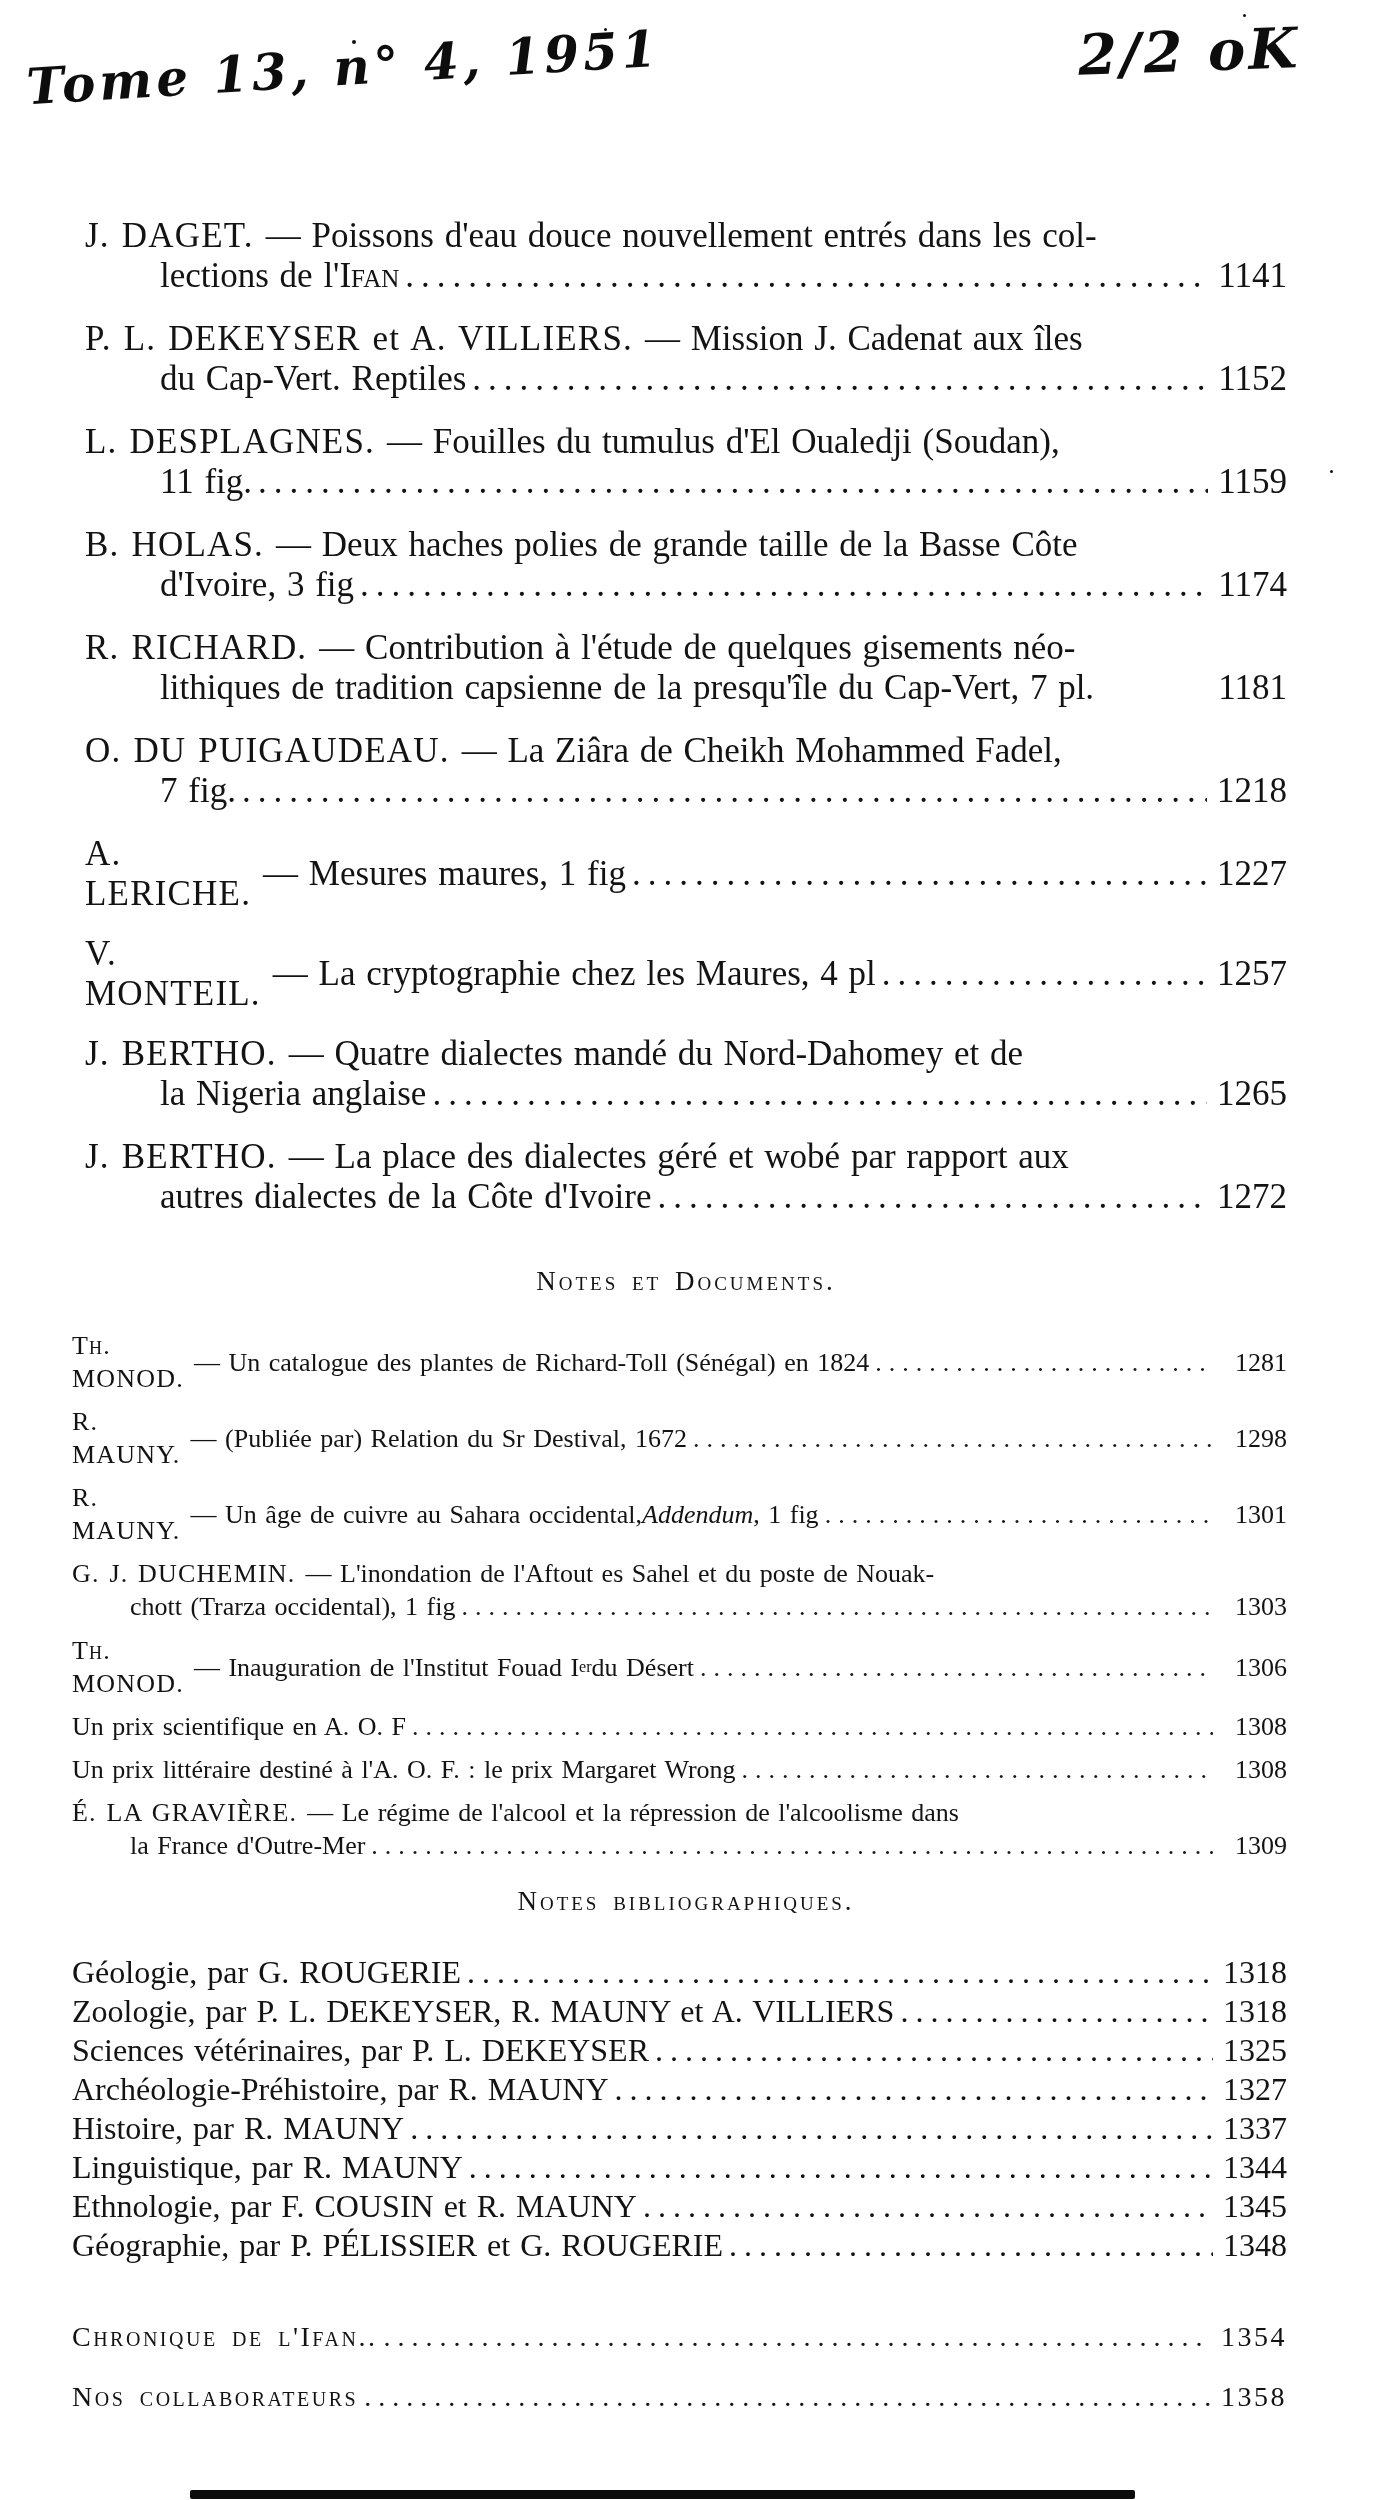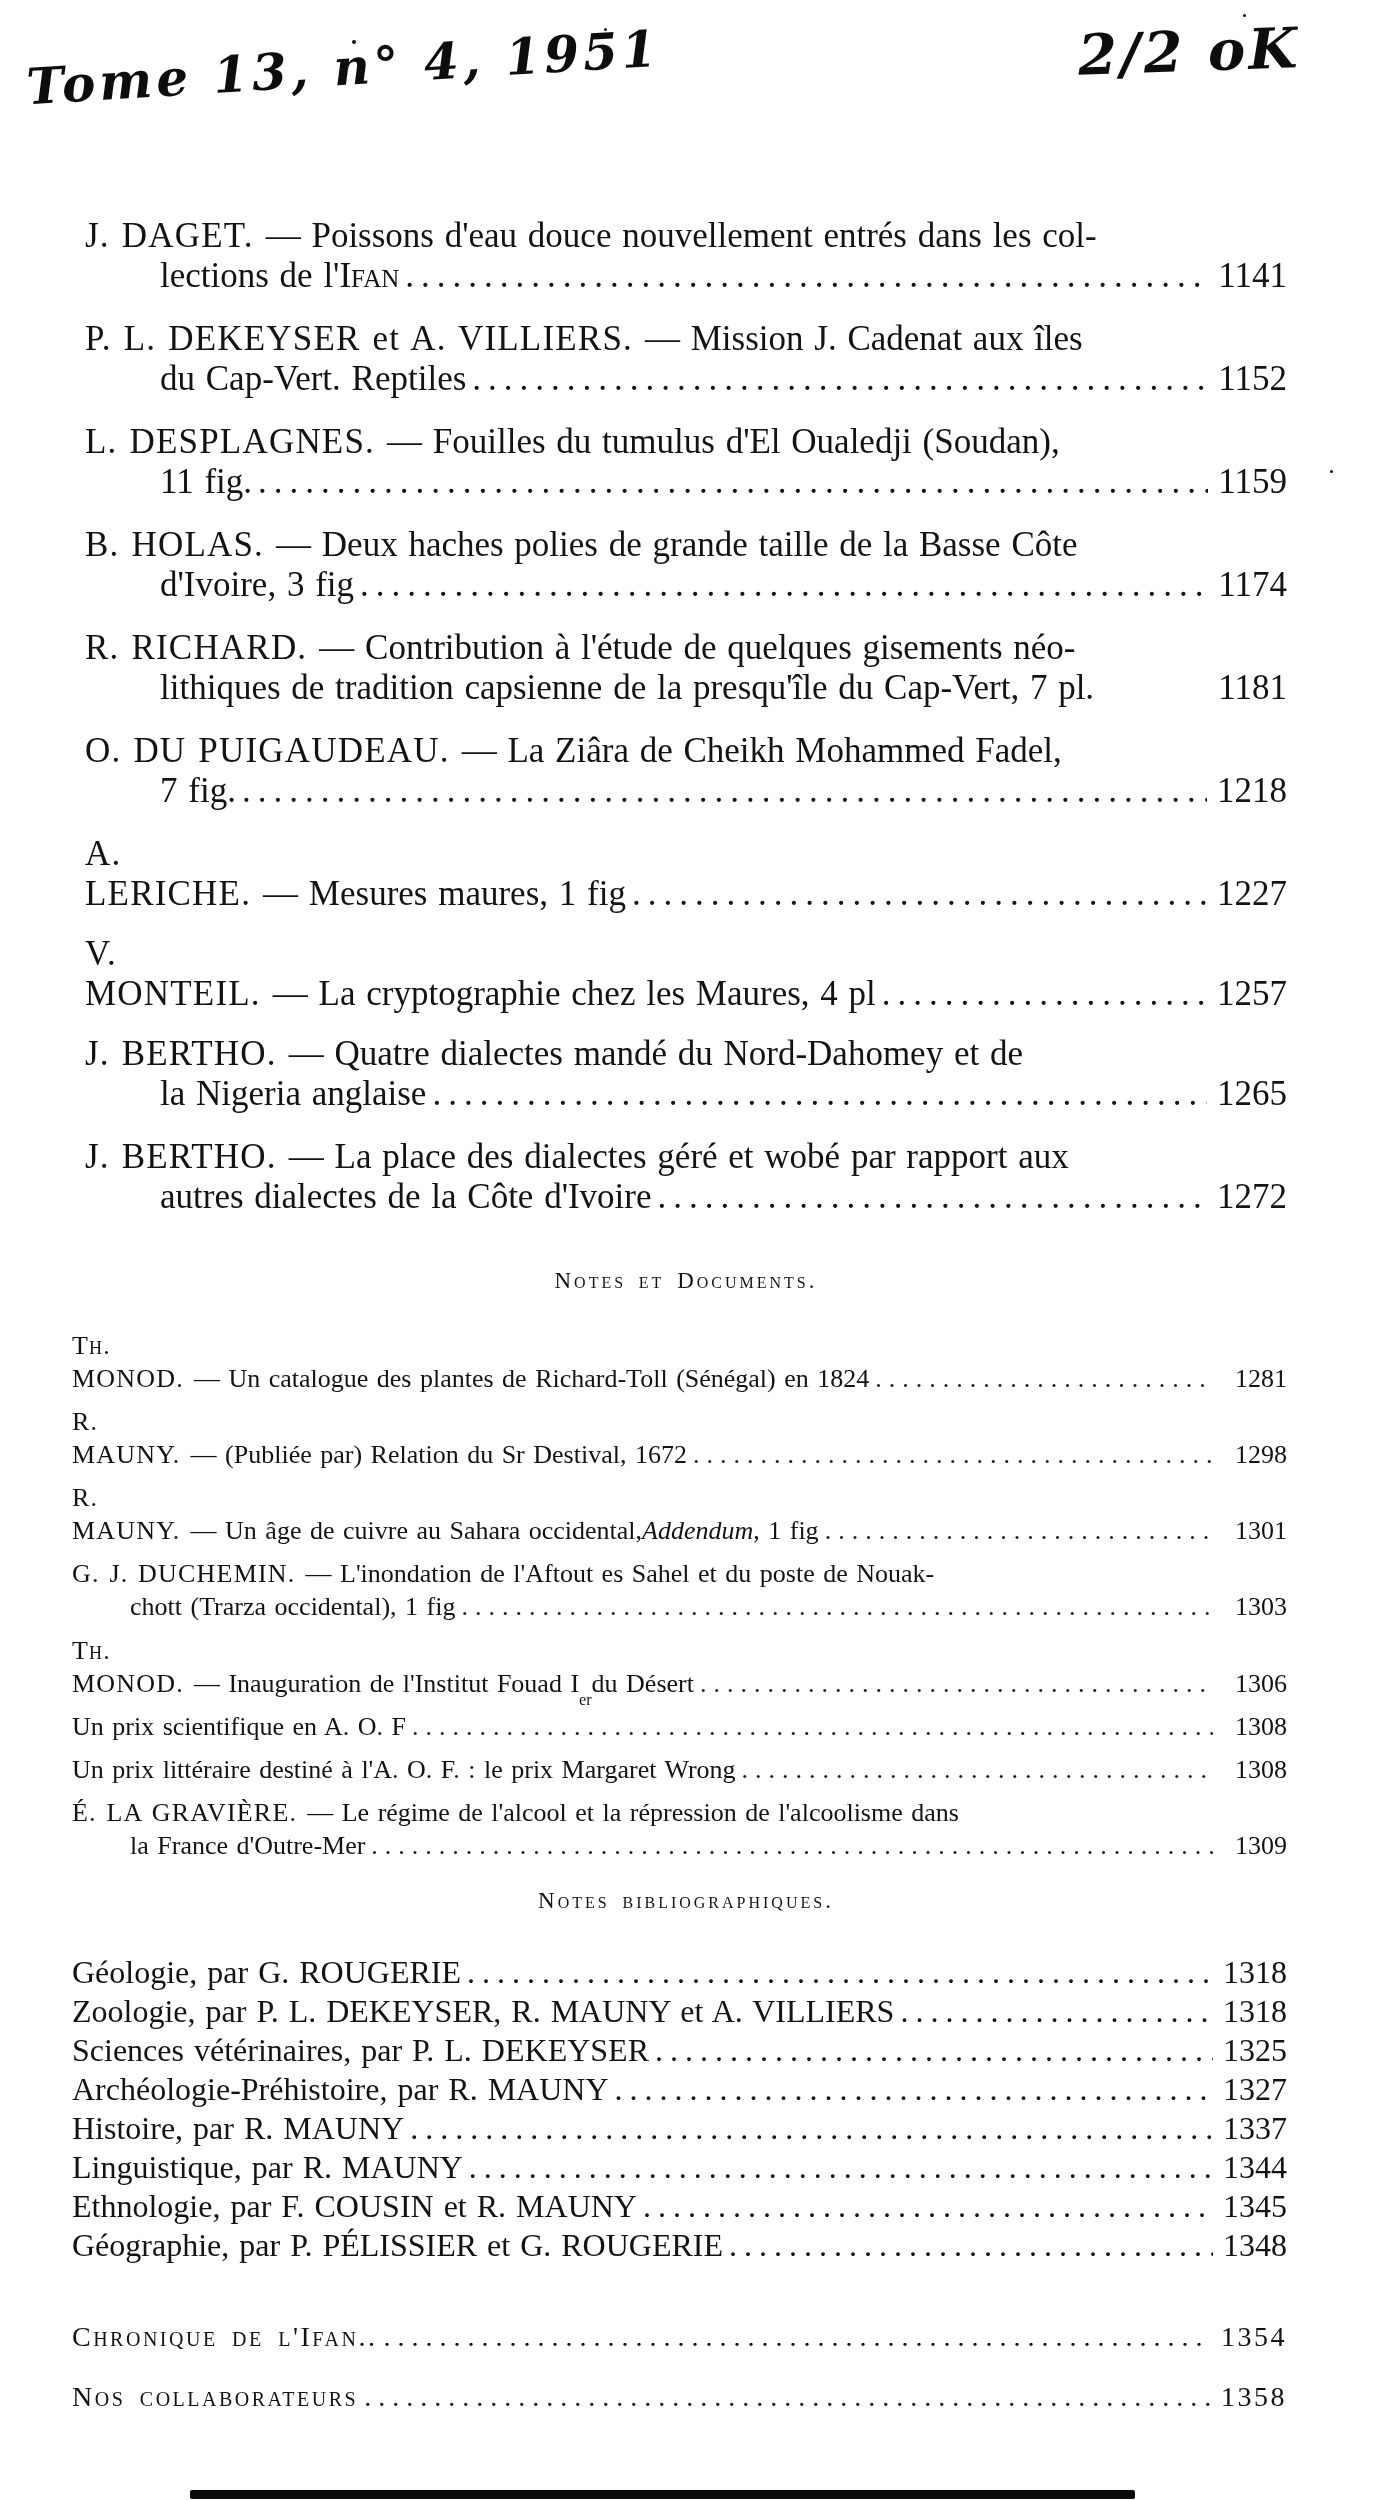--- a/index.html
+++ b/index.html
@@ -20,34 +20,34 @@
   
   .toc{position:absolute;left:85px;right:94px;top:216px;}
   .entry{word-spacing:2px;}
   .articles .entry{font-size:35px;line-height:40px;margin-bottom:23px;}
   .articles .entry.single{margin-bottom:20px;}
   .author{letter-spacing:1.2px;margin-right:12px;}
   .sc{font-variant:small-caps;}
   .it{font-style:italic;}
   .sup{vertical-align:super;font-size:0.62em;line-height:0;}
   .l1{display:block;}
-  .flexline{display:flex;align-items:flex-end;}
+  .flexline{display:flex;align-items:center;}
   .l2{display:flex;align-items:baseline;padding-left:75px;}
   .t{flex:0 0 auto;}
   .dots{flex:1 1 auto;overflow:hidden;white-space:nowrap;margin:0 6px;min-width:20px;}
   .dots::after{
     content:"..........................................................................................................................................................";
     letter-spacing:7px;
   }
   .dots.empty::after{content:"";}
   .pg{flex:0 0 auto;min-width:64px;text-align:right;margin-left:4px;}
 
   
   .section-heading{
-    text-align:center;font-variant:small-caps;font-size:23px;letter-spacing:3px;
+    text-align:center;font-variant:small-caps;font-size:27px;letter-spacing:3px;
     line-height:40px;word-spacing:4px;
   }
   .h-docs{margin:44px 0 28px 0;}
   .h-biblio{margin:18px 0 36px 0;}
 
   
   .notes{margin-left:-13px;}
   .notes .entry{font-size:26px;line-height:33px;margin-bottom:10px;}
   .notes .entry .l2{padding-left:58px;line-height:34px;}
   .notes .author{margin-right:10px;}

